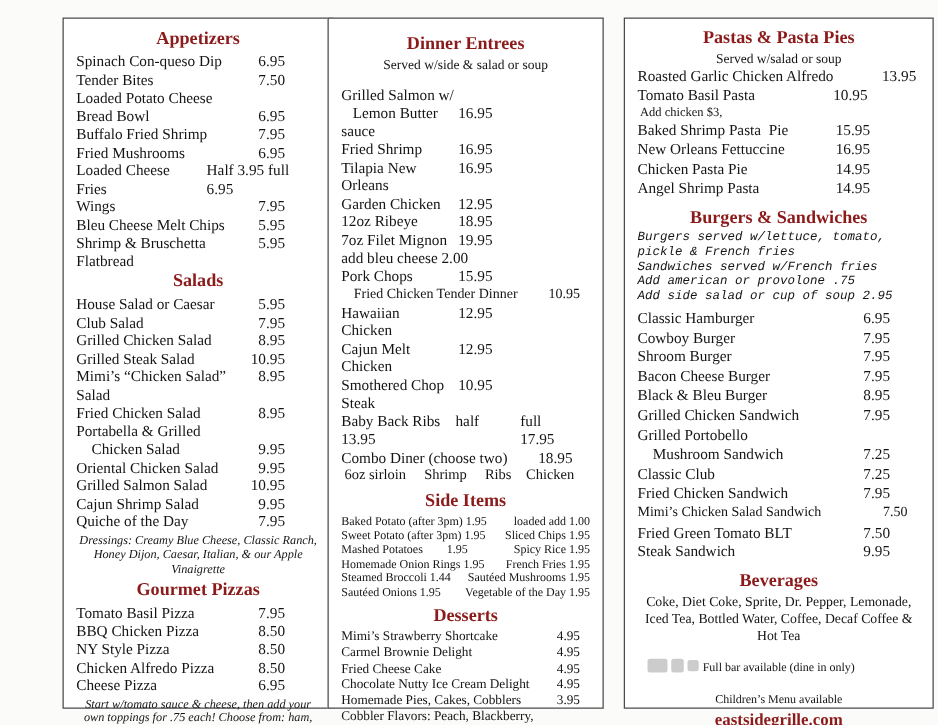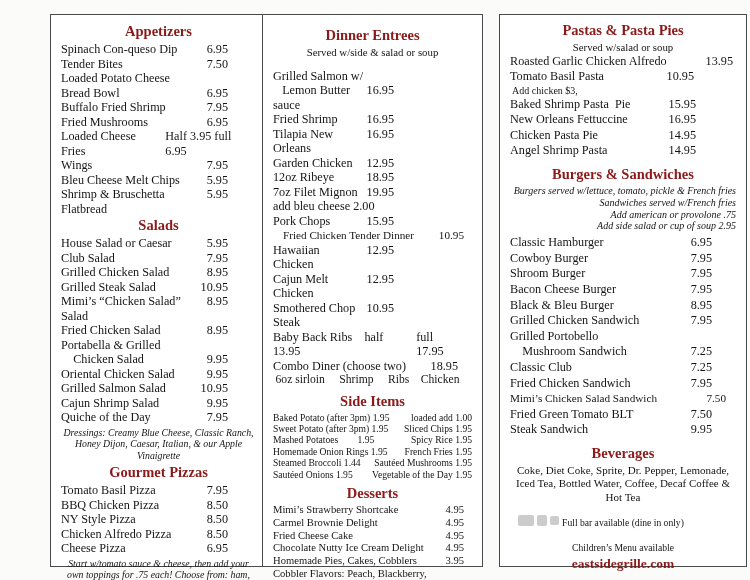--- a/index.html
+++ b/index.html
@@ -44,21 +44,21 @@
   .c2 .sides div.row{ font-size:9.6px; line-height:11.4px; padding-right:0; }
   .c2 .desserts div.row{ font-size:10.6px; line-height:12.8px; padding-right:8px; }
 
   
   .c3 .row{ line-height:15.6px; padding-right:24px; }
   .c3 .pastas1 div.row:nth-of-type(1){ padding-right:3px; }
   .c3 .pastas1 div.row:nth-of-type(2){ padding-right:42px; }
   .c3 .pastas2 div.row{ padding-right:40px; }
   .c3 .burgers div.row:nth-of-type(11){ font-size:11.2px; padding-right:10px; }
   .smallnote{ font-size:10px; line-height:12px; margin-left:2px; }
-  .notes{ font-style:italic; font-size:10px; line-height:11.8px; text-align:right; margin:1px 0 3px; }
+  .notes{ font-style:italic; font-size:10px; line-height:11.8px; text-align:left; margin:1px 0 3px;font-family:Liberation Mono, monospace; }
   .c3 .sec{ margin-top:7px; }
   .bev{ font-size:11px; line-height:13.5px; text-align:center; margin:2px 6px; }
   .footer{ font-size:9.6px; line-height:11.5px; text-align:center;margin-top:13px; }
   .footer-block{ margin-top:10px; position:relative; }
   .website{ color:var(--accent); font-weight:bold; font-size:13.5px; text-align:center; line-height:18px; margin-top:2px; }
   .watermark{ position:absolute; left:8px; top:-2px; display:flex; gap:3px; align-items:center; opacity:.5; }
   .watermark i{ background:#9a9a9a; border-radius:2px; display:inline-block; }
   .wm1{ width:16px; height:11px; }
   .wm2{ width:10px; height:11px; }
   .wm3{ width:9px;  height:9px;  }

